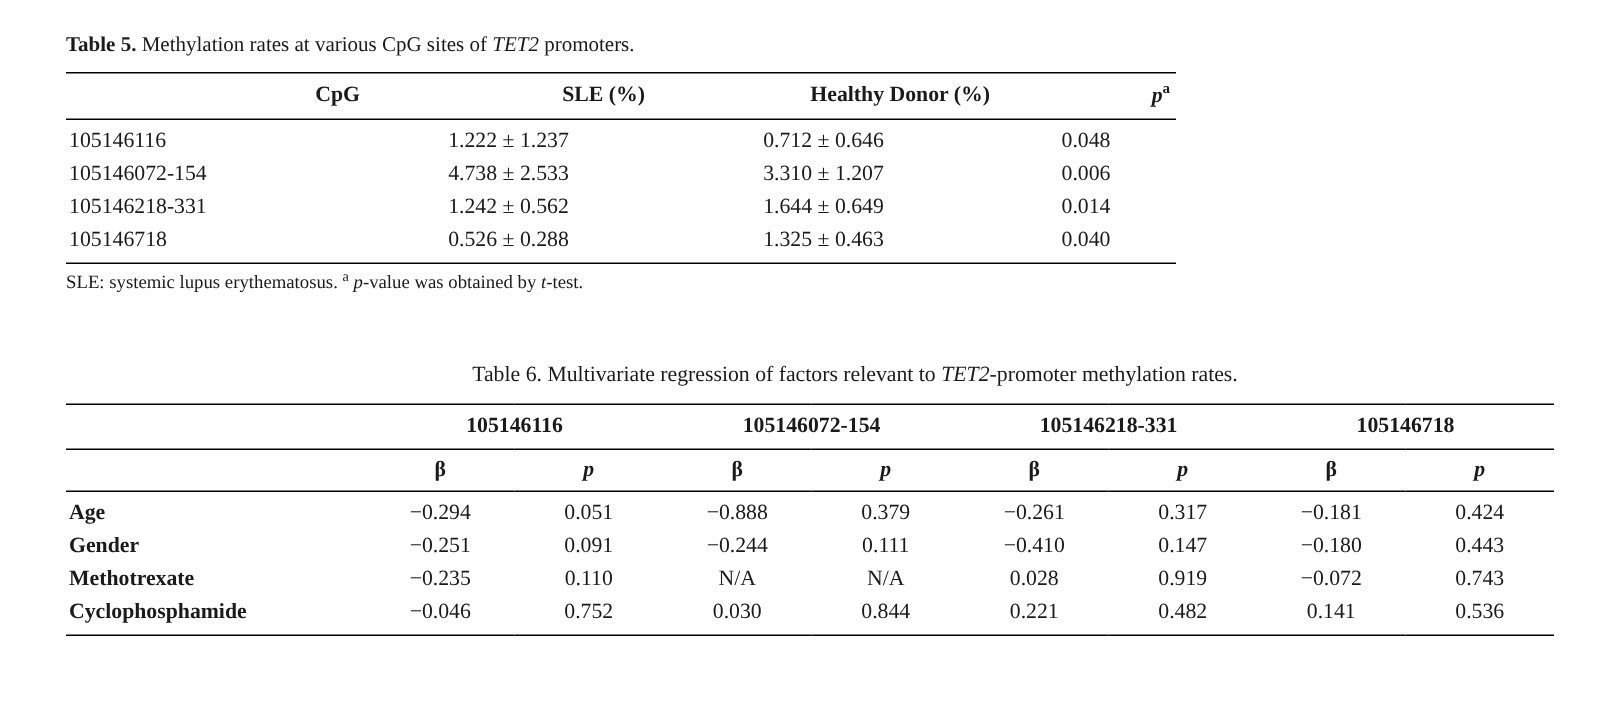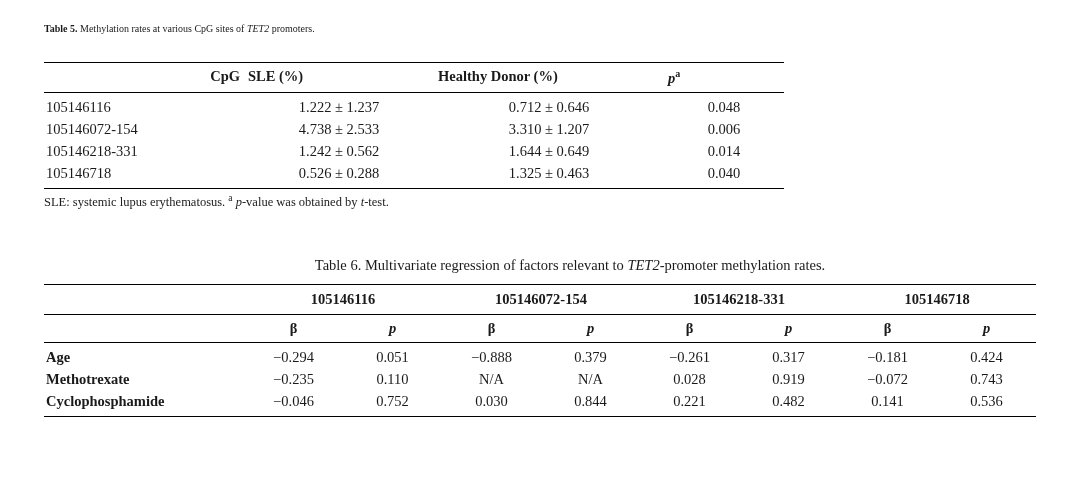--- a/index.html
+++ b/index.html
@@ -17,44 +17,44 @@
   .page {
     position: relative;
     width: 1080px;
     height: 477px;
     box-sizing: border-box;
     padding: 18px 44px 0 44px;
   }
 
   
   .t5-caption {
-    font-size: 10px;
+    font-size: 14px;
     line-height: 1.35;
-    margin: 4px 0 26px 0;
+    margin: 4px 0 7px 0;
   }
   .t5-caption .lead { font-weight: bold; }
   .t5-caption .ital { font-style: italic; }
 
   table.tbl {
     border-collapse: collapse;
     font-size: 14.5px;
   }
   .t5 {
     width: 740px;
     margin-left: 0px;
     table-layout: fixed;
   }
   .t5 col.c1 { width: 200px; }
   .t5 col.c2 { width: 190px; }
   .t5 col.c3 { width: 230px; }
   .t5 col.c4 { width: 120px; }
 
   .t5 thead th {
     font-weight: bold;
-    text-align: left;
+    text-align: right;
     padding: 5px 4px 6px 4px;
     border-top: 1.6px solid #000;
     border-bottom: 1px solid #000;
     font-size: 14.5px;
   }
   .t5 thead th.leftish { text-align: right; }
   .t5 thead th .sup {
     font-size: 10px;
     vertical-align: super;
     font-style: normal;
@@ -241,20 +241,31 @@
           <td>−0.294</td>
           <td>0.051</td>
           <td>−0.888</td>
           <td>0.379</td>
           <td>−0.261</td>
           <td>0.317</td>
           <td>−0.181</td>
           <td>0.424</td>
         </tr>
         <tr>
+          <td class="rowlabel">Gender</td>
+          <td>−0.251</td>
+          <td>0.091</td>
+          <td>−0.244</td>
+          <td>0.111</td>
+          <td>−0.410</td>
+          <td>0.147</td>
+          <td>−0.180</td>
+          <td>0.443</td>
+        </tr>
+        <tr>
           <td class="rowlabel">Methotrexate</td>
           <td>−0.235</td>
           <td>0.110</td>
           <td>N/A</td>
           <td>N/A</td>
           <td>0.028</td>
           <td>0.919</td>
           <td>−0.072</td>
           <td>0.743</td>
         </tr>

